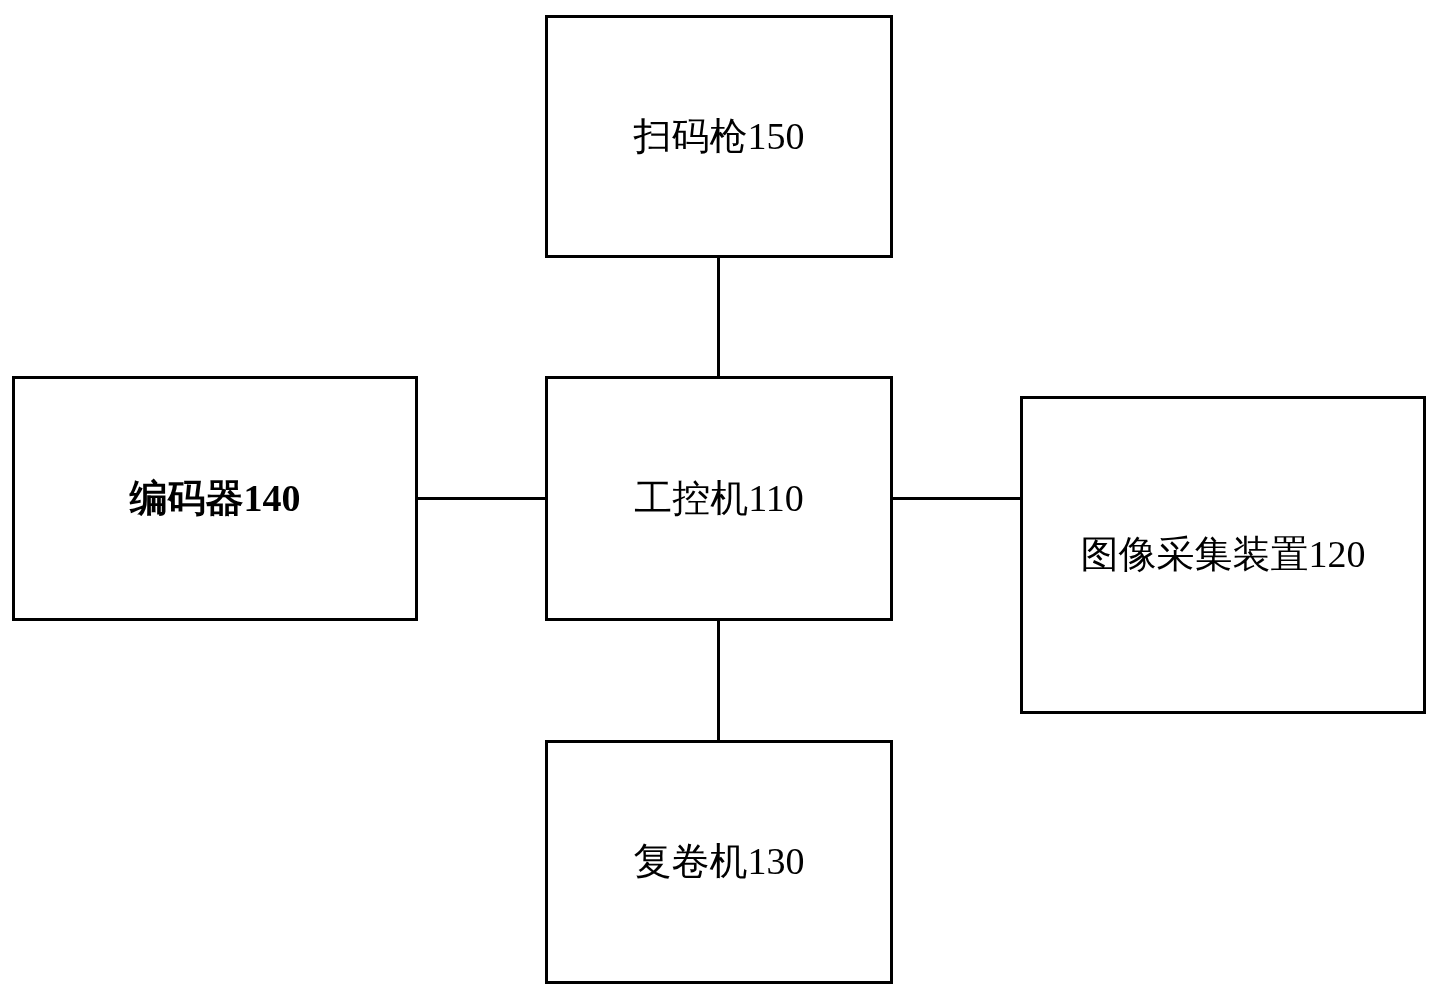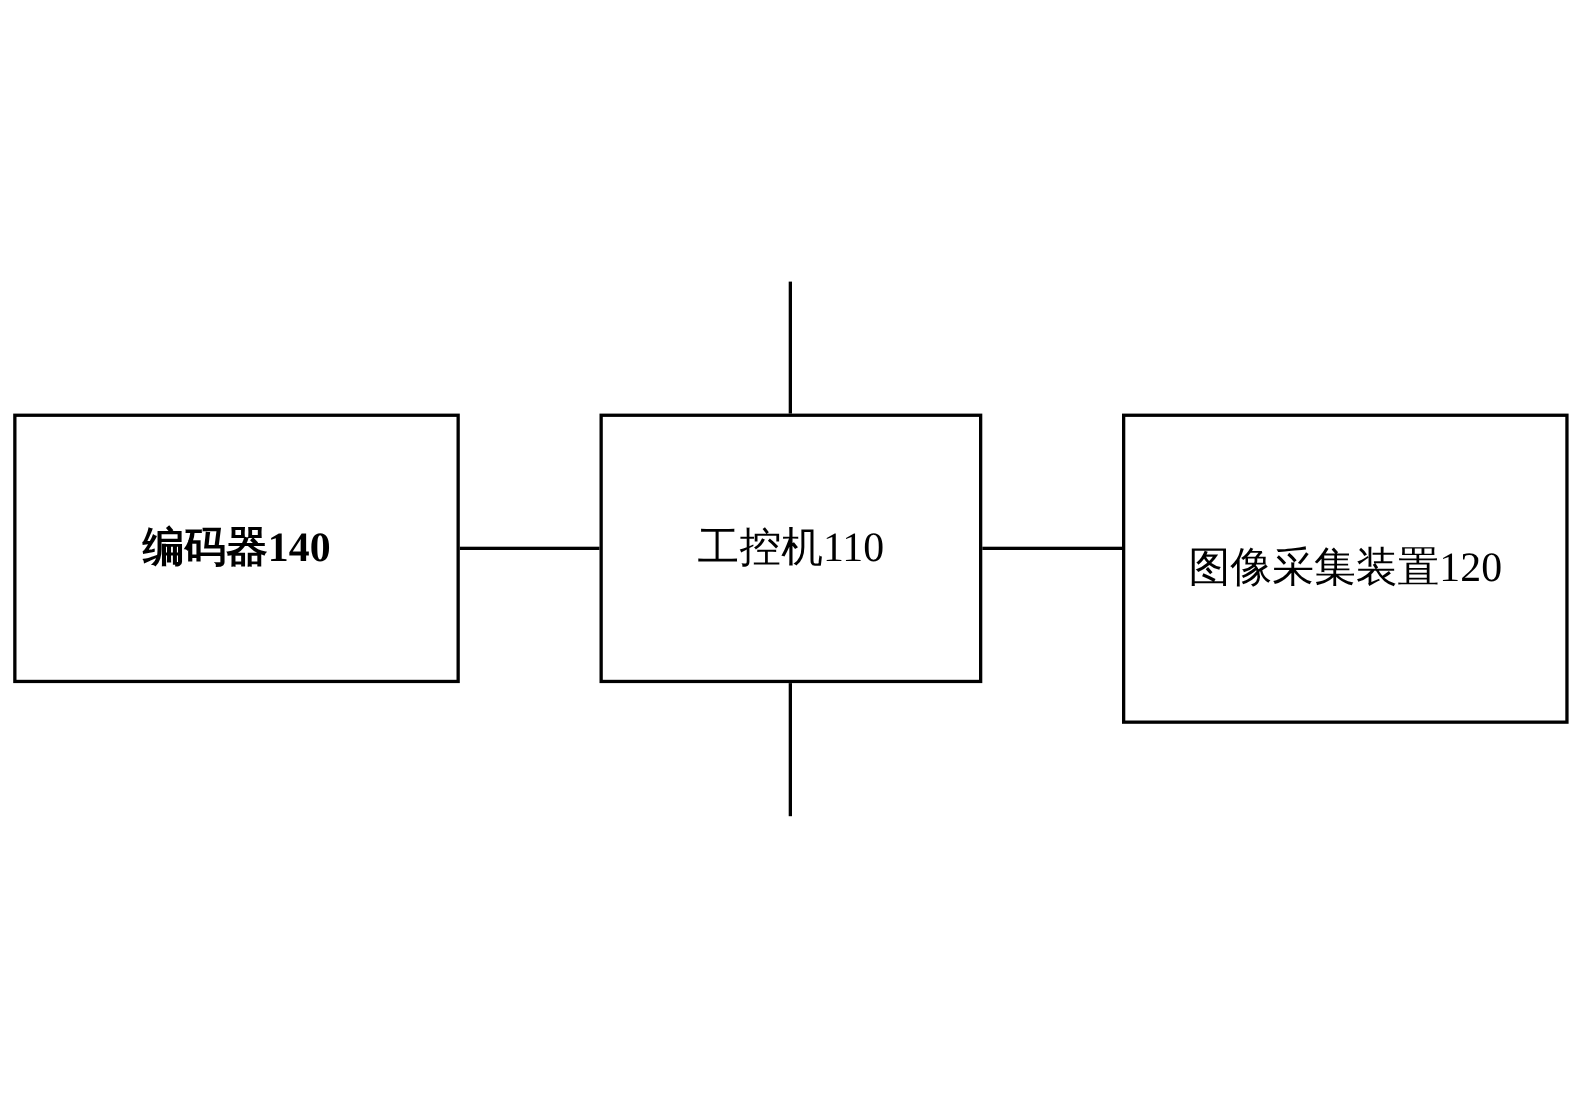--- a/index.html
+++ b/index.html
@@ -44,46 +44,52 @@
     height: 3px;
   }
   .connector.vertical {
     width: 3px;
   }
 
   
   #block-scanner      { left: 545px; top: 15px;  width: 348px; height: 243px; }
   #block-encoder      { left: 12px;  top: 376px; width: 406px; height: 245px; font-weight: bold; }
   #block-ipc          { left: 545px; top: 376px; width: 348px; height: 245px; }
-  #block-image-acq    { left: 1020px;top: 376px; width: 406px; height: 282px; }
+  #block-image-acq    { left: 1020px;top: 396px; width: 406px; height: 318px; }
   #block-rewinder     { left: 545px; top: 740px; width: 348px; height: 244px; }
 
   
   #conn-scanner-ipc   { left: 717px; top: 256px; height: 122px; }
   #conn-encoder-ipc   { left: 416px; top: 497px; width: 131px; }
   #conn-ipc-image     { left: 891px; top: 497px; width: 131px; }
   #conn-ipc-rewinder  { left: 717px; top: 619px; height: 123px; }
 </style>
 </head>
 <body>
 
 <div id="diagram-canvas">
 
   <div class="connector vertical" id="conn-scanner-ipc"></div>
   <div class="connector horizontal" id="conn-encoder-ipc"></div>
   <div class="connector horizontal" id="conn-ipc-image"></div>
   <div class="connector vertical" id="conn-ipc-rewinder"></div>
 
+  <div class="block" id="block-scanner">
+    <span class="block-label">扫码枪150</span>
+  </div>
 
   <div class="block" id="block-encoder">
     <span class="block-label">编码器140</span>
   </div>
 
   <div class="block" id="block-ipc">
     <span class="block-label">工控机110</span>
   </div>
 
   <div class="block" id="block-image-acq">
     <span class="block-label">图像采集装置120</span>
   </div>
 
+  <div class="block" id="block-rewinder">
+    <span class="block-label">复卷机130</span>
+  </div>
 
 </div>
 
 </body></html>

